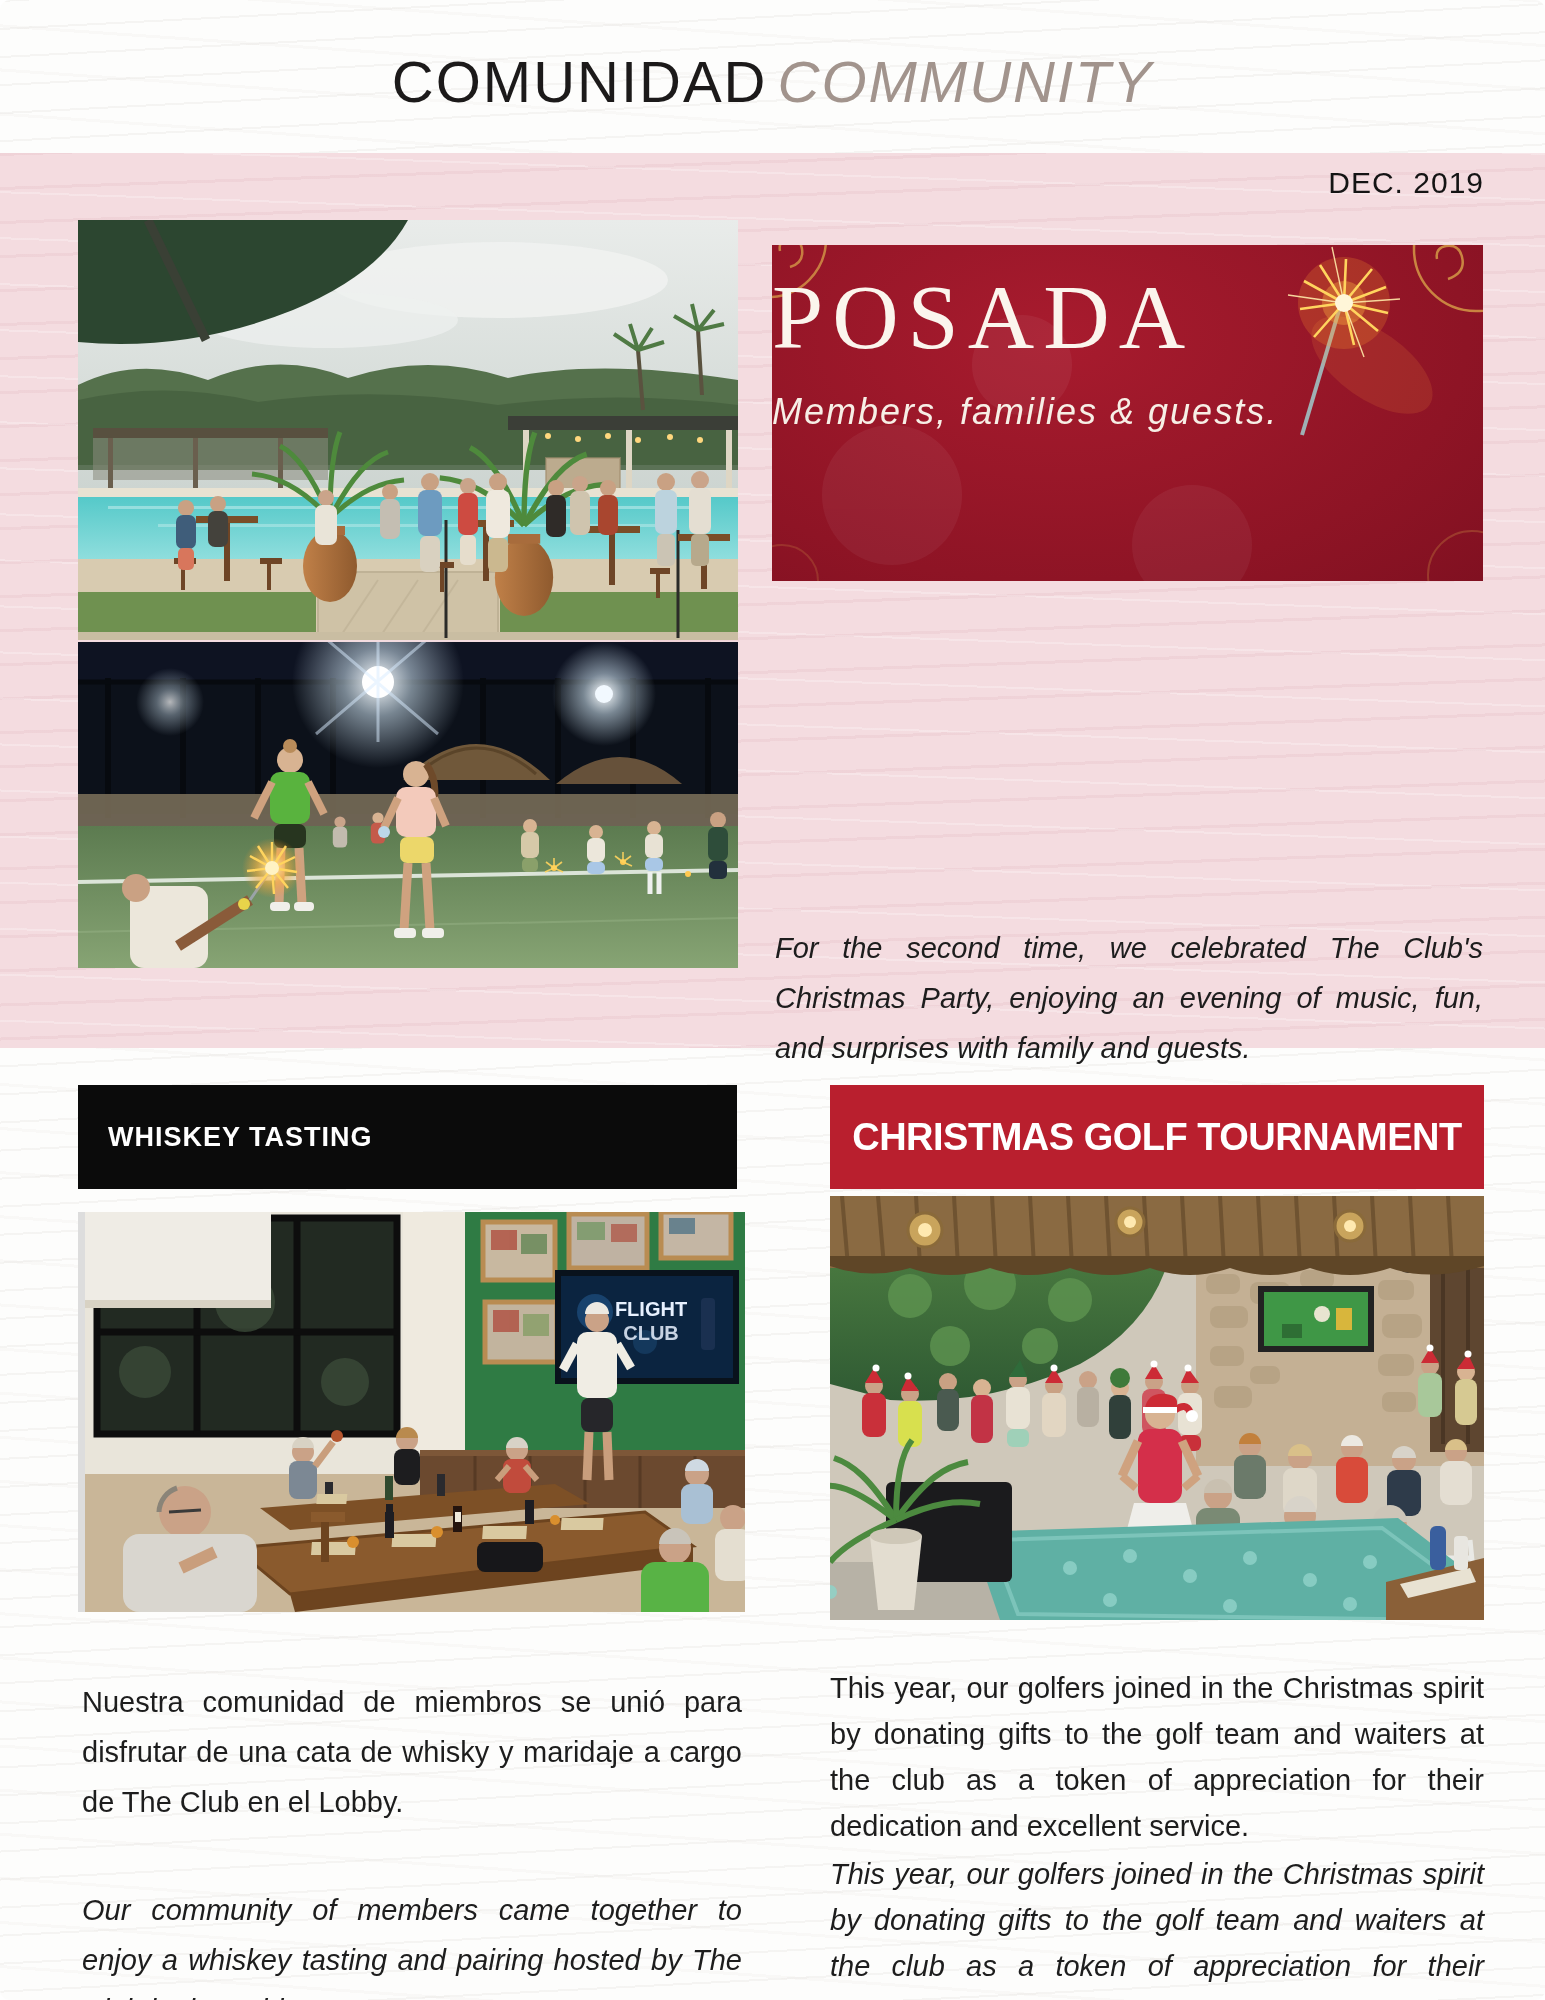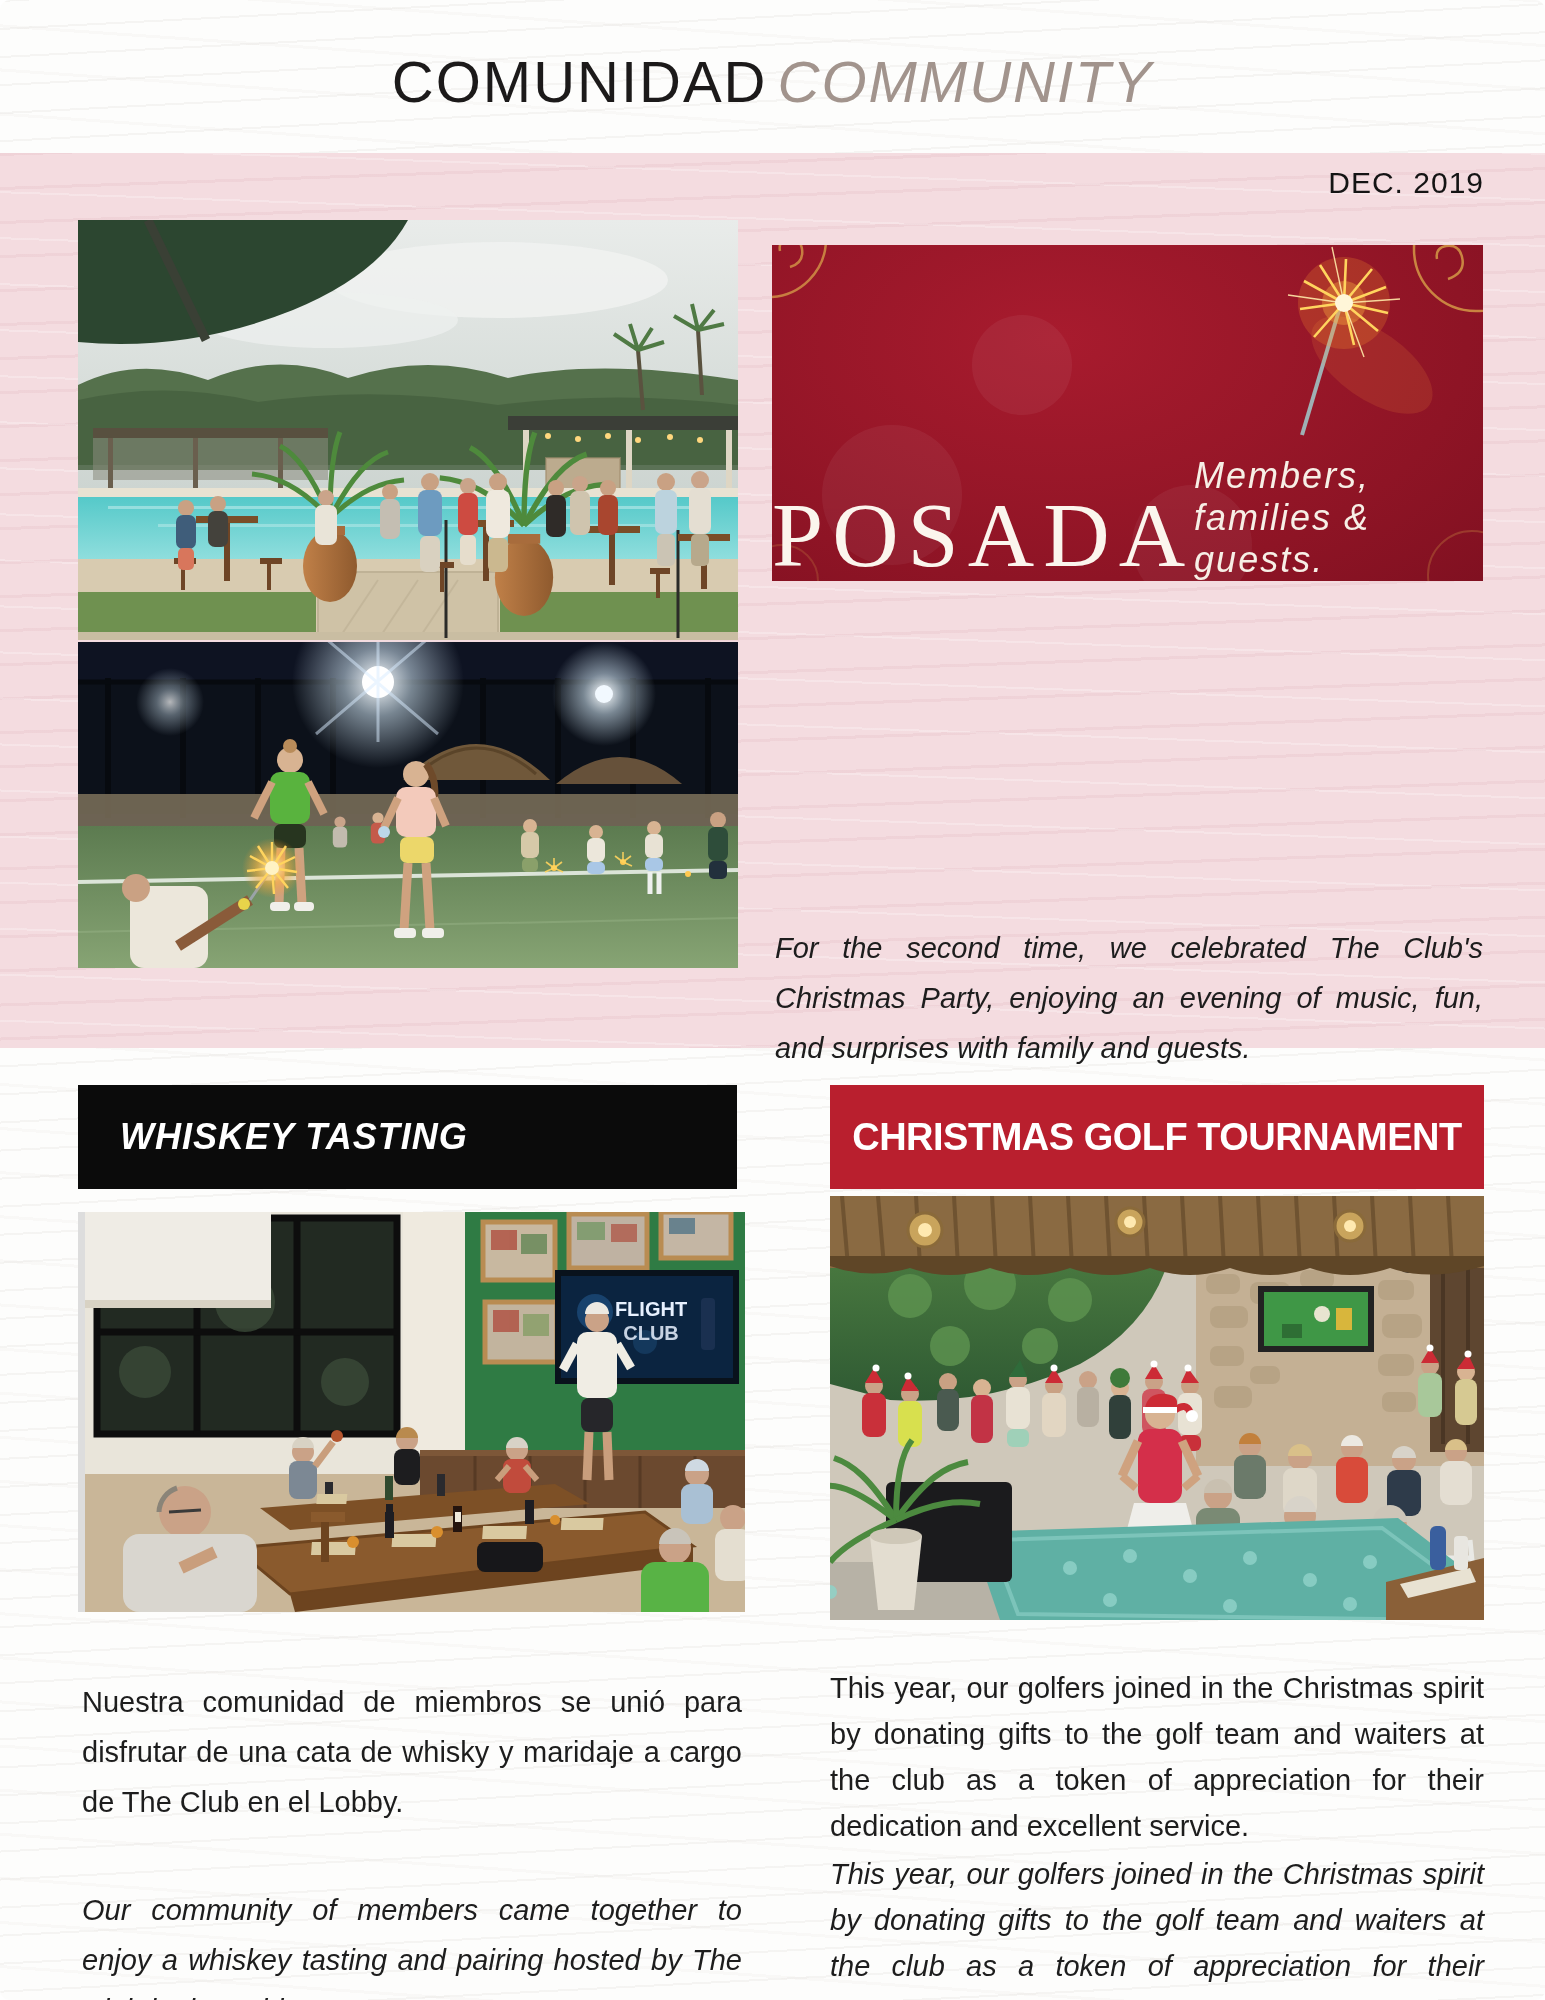--- a/index.html
+++ b/index.html
@@ -30,41 +30,41 @@
   .photo{overflow:hidden;background:#ddd;}
   .photo svg{display:block;width:100%;height:100%;}
   .photo-pool{left:78px;top:220px;width:660px;height:420px;}
   .photo-kids{left:78px;top:642px;width:660px;height:326px;}
   .photo-whiskey{left:78px;top:1212px;width:660px;height:400px;padding-left:7px;}
   .photo-golf{left:830px;top:1196px;width:654px;height:424px;}
   
   .banner{
     left:772px;top:245px;width:711px;height:336px;overflow:hidden;
     background:radial-gradient(120% 150% at 40% 28%, #a81b2e 0%, #8e1425 48%, #6d0b1b 100%);
-    display:flex;flex-direction:row;align-items:flex-end;justify-content:flex-start;
+    display:flex;flex-direction:column;align-items:flex-start;justify-content:flex-start;
   }
   .banner .deco{position:absolute;left:0;top:0;width:100%;height:100%;}
   .banner-line{font-family:"Liberation Serif",serif;color:#fbf5ed;line-height:1;position:relative;}
   .banner-l1{font-size:92px;letter-spacing:9px;margin-top:26px;}
   .banner-l2{font-size:92px;letter-spacing:5px;margin-top:4px;}
   .banner-sub{font-size:36px;font-style:italic;color:#f7efe6;letter-spacing:2px;margin-top:28px;position:relative;}
   
   .para{font-size:29px;line-height:50px;text-align:justify;color:#1d1d1d;}
   .para i,.para.it{font-style:italic;}
   .p-es-right{left:775px;top:638px;width:708px;}
   .p-en-right{left:775px;top:894px;width:708px;}
   .p-es-left{left:82px;top:1648px;width:660px;}
   .p-en-left{left:82px;top:1856px;width:660px;}
   .p-golf-1{left:830px;top:1636px;width:654px;line-height:46px;}
   .p-golf-2{left:830px;top:1822px;width:654px;line-height:46px;}
   .bold{font-weight:bold;}
   
   .bar{height:104px;display:flex;align-items:center;}
   .bar-black{left:78px;top:1085px;width:659px;background:#0b0b0b;padding-left:0;}
-  .bar-black .lbl{color:#fff;font-style:italic;font-weight:900;font-size:36px;letter-spacing:1px;margin-left:42px;}
+  .bar-black .lbl{color:#fff;font-weight:900;font-size:27px;letter-spacing:1px;margin-left:30px;}
   .bar-red{left:830px;top:1085px;width:654px;background:#b91f2e;justify-content:center;}
   .bar-red .lbl{color:#fff;font-weight:700;font-size:38px;letter-spacing:-0.5px;}
   svg text{font-family:"Liberation Sans",sans-serif;}
 </style>
 </head>
 <body>
 
 <div class="page">
 
   <div class="abs masthead">

